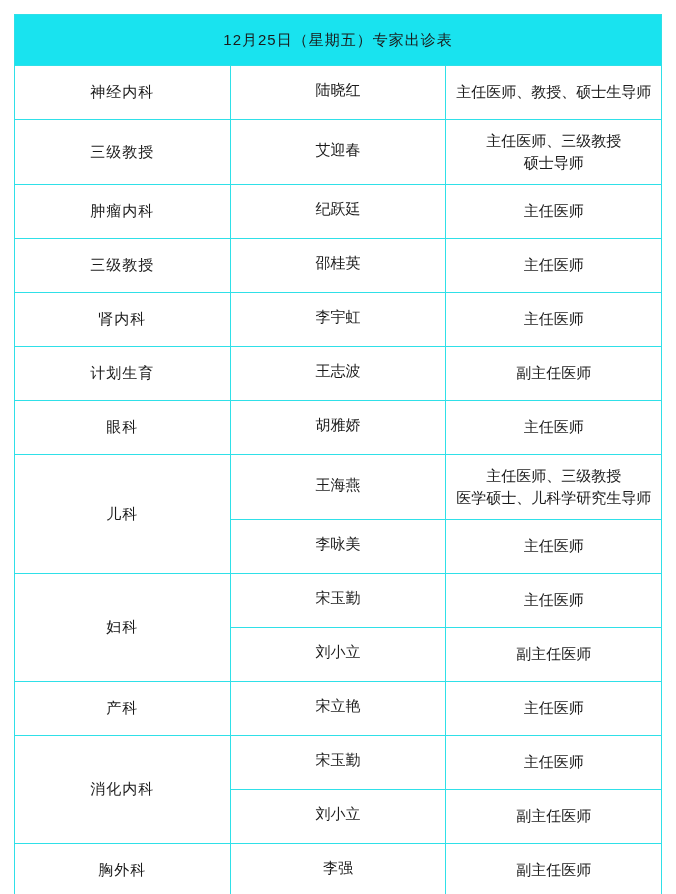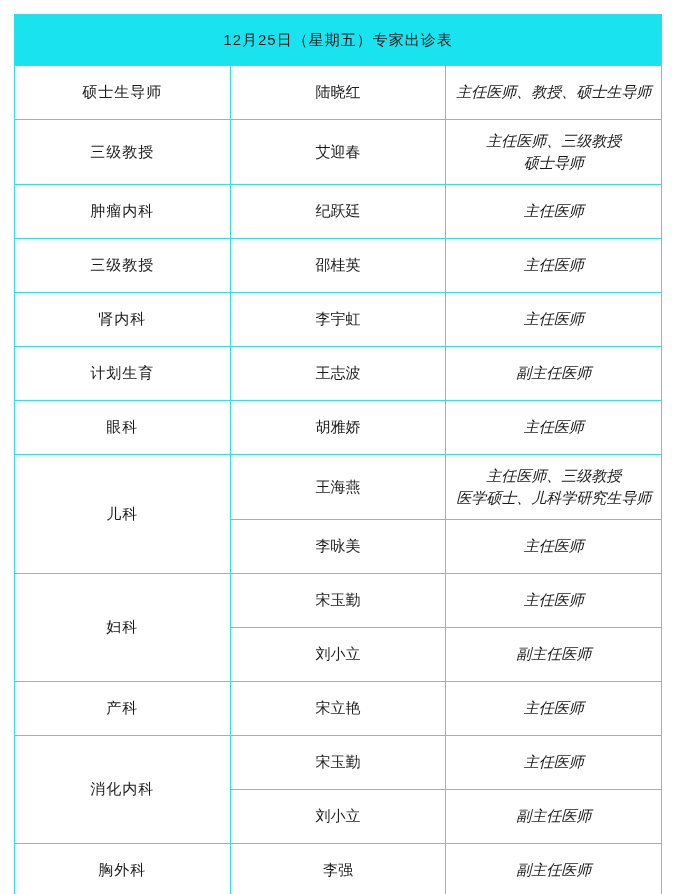--- a/index.html
+++ b/index.html
@@ -40,47 +40,46 @@
   .title-cell {
     background: #19e3ef;
     color: #ffffff;
     font-size: 17px;
     letter-spacing: 1px;
     height: 38px;
     padding: 4px 2px;
     border: 1px solid #19e3ef;
   }
   .col-dept { width: 136px; }
-  .col-doctor { width: 190px; }
+  .col-doctor { width: 190px; font-family: Liberation Mono, monospace; }
   .col-title { width: 322px; }
 
   .row-single td { height: 41px; }
   .row-double td { height: 52px; }
 
   .multiline {
     white-space: pre-line;
     line-height: 1.45;
-    font-style: italic;
   }
   .dept-cell {
     letter-spacing: 1px;
   }
 </style>
 </head>
 <body>
 
 <div class="page">
   <table class="schedule-table">
     <tbody>
       <tr>
         <td class="title-cell" colspan="3">12月25日（星期五）专家出诊表</td>
       </tr>
 
     <tr class="row-single">
-          <td class="col-dept dept-cell">硕士生导师</td>
+          <td class="col-dept dept-cell">神经内科</td>
           <td class="col-doctor">陆晓红</td>
           <td class="col-title multiline">主任医师、教授、硕士生导师</td>
         </tr>
         <tr class="row-double">
           <td class="col-dept dept-cell">三级教授</td>
           <td class="col-doctor">艾迎春</td>
           <td class="col-title multiline">主任医师、三级教授
 硕士导师</td>
         </tr>
         <tr class="row-single">

